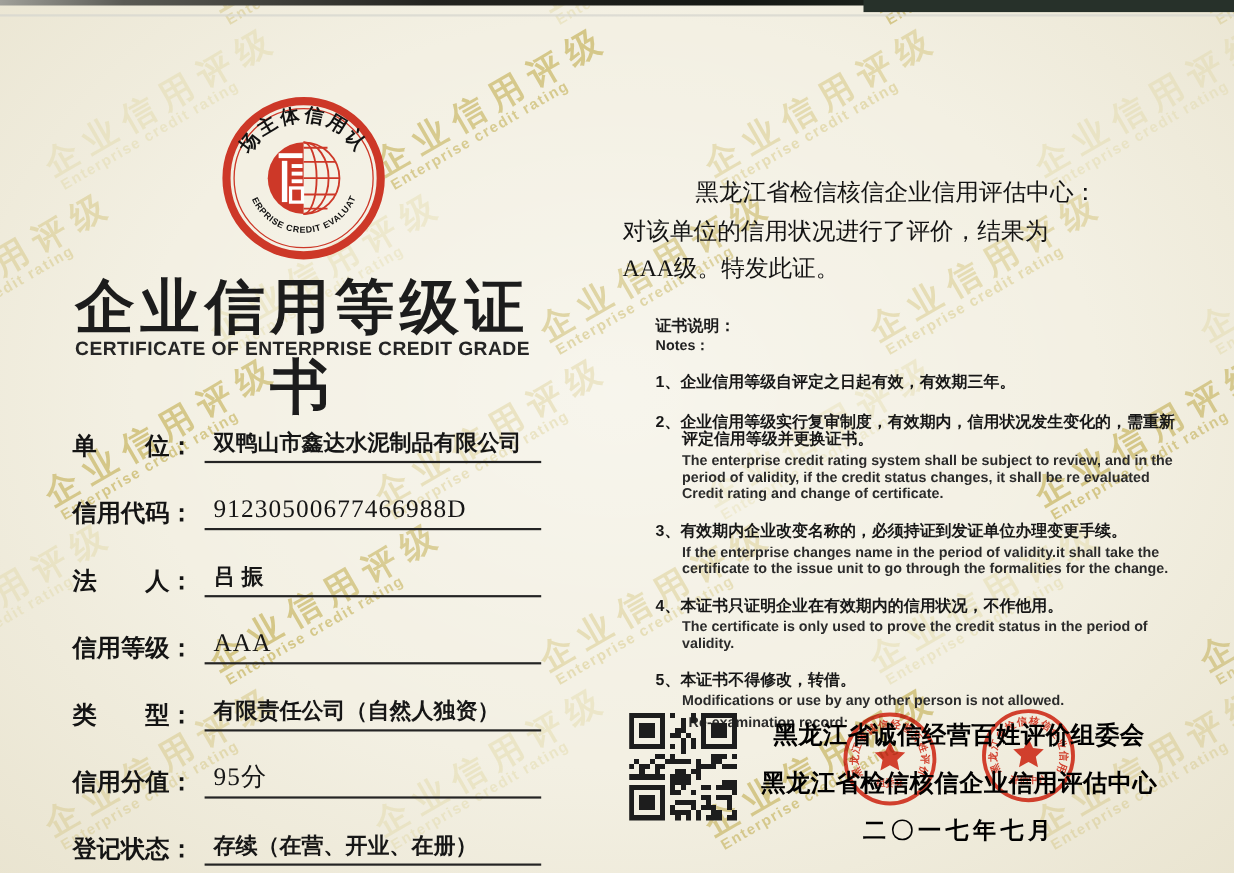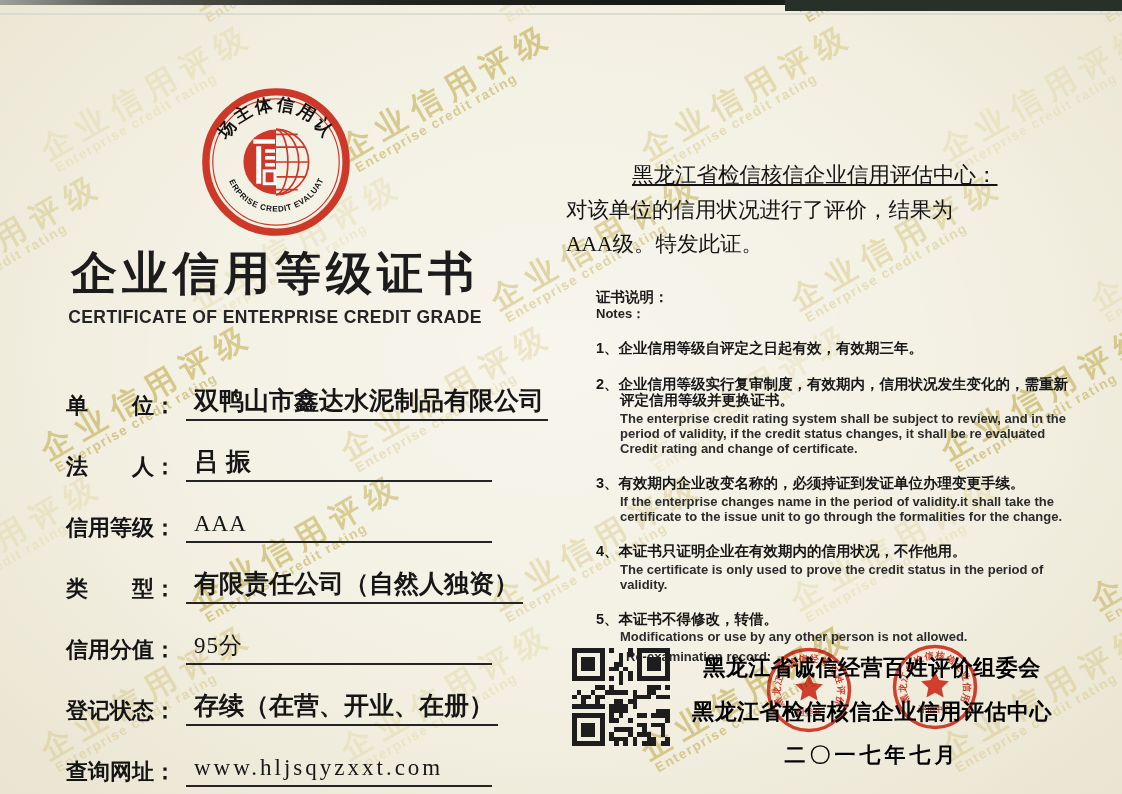--- a/index.html
+++ b/index.html
@@ -12,34 +12,34 @@
   .wm-zh{display:block;font-size:31px;font-weight:bold;letter-spacing:9px;}
   .wm-en{display:block;font-size:13.5px;font-weight:bold;letter-spacing:1.5px;margin-top:0px;margin-left:3px;}
   
   .edge-top{position:absolute;left:0;top:0;width:100%;height:5px;
     background:linear-gradient(90deg,#a0a09a 0%,#5a5a54 10%,#23231f 35%,#151814 60%,#222b23 85%,#2b392e 100%);}
   .edge-top-right{position:absolute;right:0;top:0;width:30%;height:11px;background:#27312a;}
   .edge-top-line{position:absolute;left:0;top:13px;width:100%;height:2px;background:#d7d7cf;opacity:.8;}
   
   .emblem{position:absolute;left:197px;top:83px;width:158px;height:158px;}
   .title-zh{position:absolute;left:58px;top:243px;width:434px;text-align:center;
-    font-size:46px;font-weight:800;letter-spacing:5px;color:#1c1c1c;font-family:"Liberation Sans","DejaVu Sans",sans-serif;}
+    font-size:54px;font-weight:800;letter-spacing:5px;color:#1c1c1c;font-family:"Liberation Sans","DejaVu Sans",sans-serif;}
   .title-en{position:absolute;left:58px;top:307px;width:434px;text-align:center;
     font-size:17.5px;font-weight:700;letter-spacing:.4px;color:#252525;}
   .fields{position:absolute;left:66px;top:388px;width:426px;}
   .f-row{display:flex;align-items:flex-end;height:33px;margin-bottom:28px;}
   .f-label{flex:0 0 120px;font-size:22px;font-weight:700;color:#141414;white-space:nowrap;}
   .f-line{flex:1;border-bottom:2px solid #242424;padding:0 4px 2px 8px;min-height:28px;white-space:nowrap;}
-  .v-zh{font-size:25px;font-weight:700;color:#161616;}
+  .v-zh{font-size:20px;font-weight:700;color:#161616;}
   .v-lat{font-family:"Liberation Serif","DejaVu Serif",serif;font-size:23px;font-weight:500;color:#161616;letter-spacing:1px;}
   .v-url{letter-spacing:3px;}
   
   .statement{position:absolute;left:566px;top:158px;width:462px;
     font-family:"Liberation Serif","DejaVu Serif",serif;font-size:21.5px;line-height:34.5px;color:#141414;}
-  .stmt-indent{text-indent:66px;text-decoration:underline;}
+  .stmt-indent{text-indent:66px;}
   .notes{position:absolute;left:596px;top:289px;width:478px;}
   .notes-h-zh{font-size:14.5px;font-weight:700;line-height:17px;}
   .notes-h-en{font-size:13px;font-weight:700;line-height:15px;color:#222;}
   .note-zh{font-size:14.5px;font-weight:700;line-height:16.5px;margin-top:19px;padding-left:24px;text-indent:-24px;color:#171717;}
   .note-en{font-size:13px;font-weight:600;line-height:15.2px;margin-top:2px;margin-left:24px;color:#2b2b2b;}
   .review-zh{font-size:14.5px;font-weight:700;margin-top:12px;}
   .review-en{font-size:13px;font-weight:600;margin-top:4px;margin-left:30px;color:#2b2b2b;}
   
   .qr{position:absolute;left:572px;top:648px;width:98px;height:98px;}
   .issuer{position:absolute;left:688px;top:653px;width:368px;text-align:center;
@@ -209,20 +209,24 @@
     </g>
   </svg>
 
   <div class="title-zh">企业信用等级证书</div>
   <div class="title-en">CERTIFICATE OF ENTERPRISE CREDIT GRADE</div>
 
   <div class="fields">
     <div class="f-row">
       <span class="f-label">单　　位：</span>
       <span class="f-line"><span class="v-zh">双鸭山市鑫达水泥制品有限公司</span></span>
+    </div>
+    <div class="f-row">
+      <span class="f-label">信用代码：</span>
+      <span class="f-line"><span class="v-lat">91230500677466988D</span></span>
     </div>
     <div class="f-row">
       <span class="f-label">法　　人：</span>
       <span class="f-line"><span class="v-zh">吕 振</span></span>
     </div>
     <div class="f-row">
       <span class="f-label">信用等级：</span>
       <span class="f-line"><span class="v-lat">AAA</span></span>
     </div>
     <div class="f-row">

